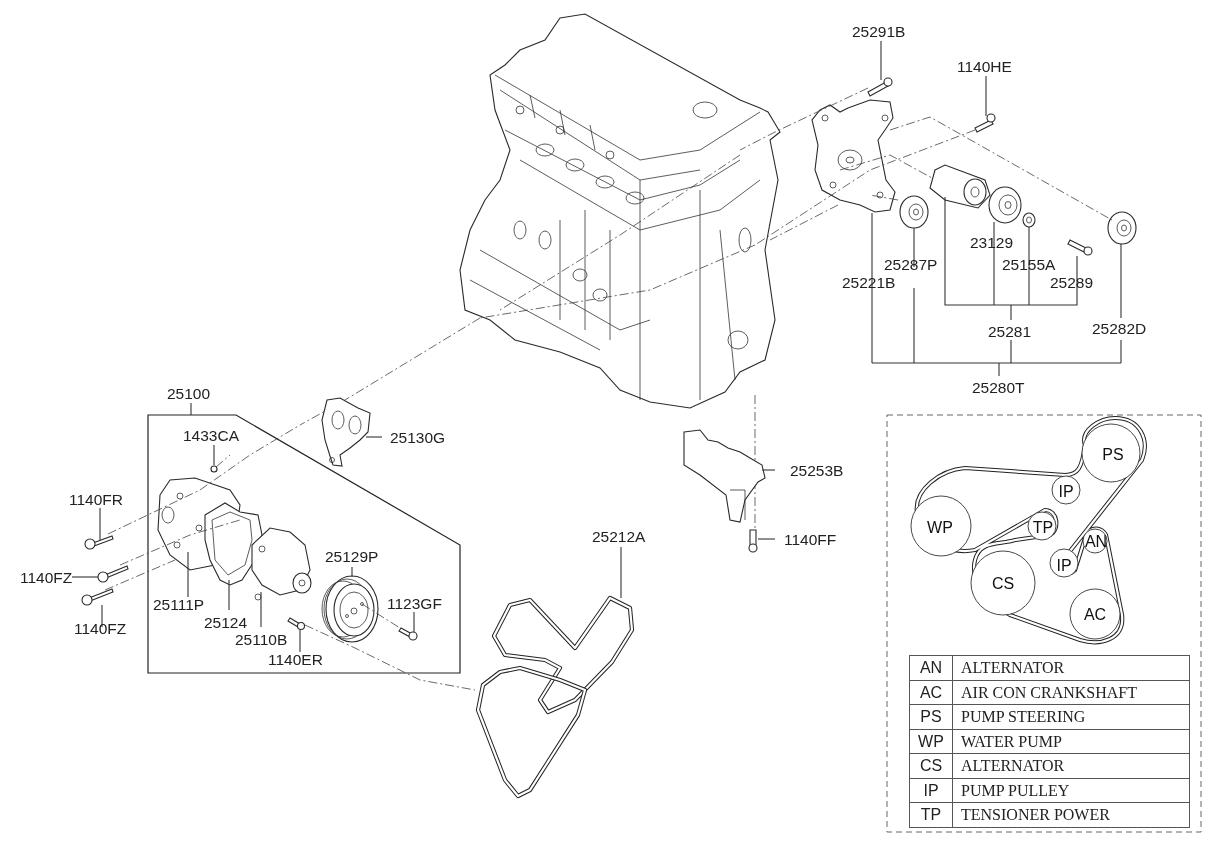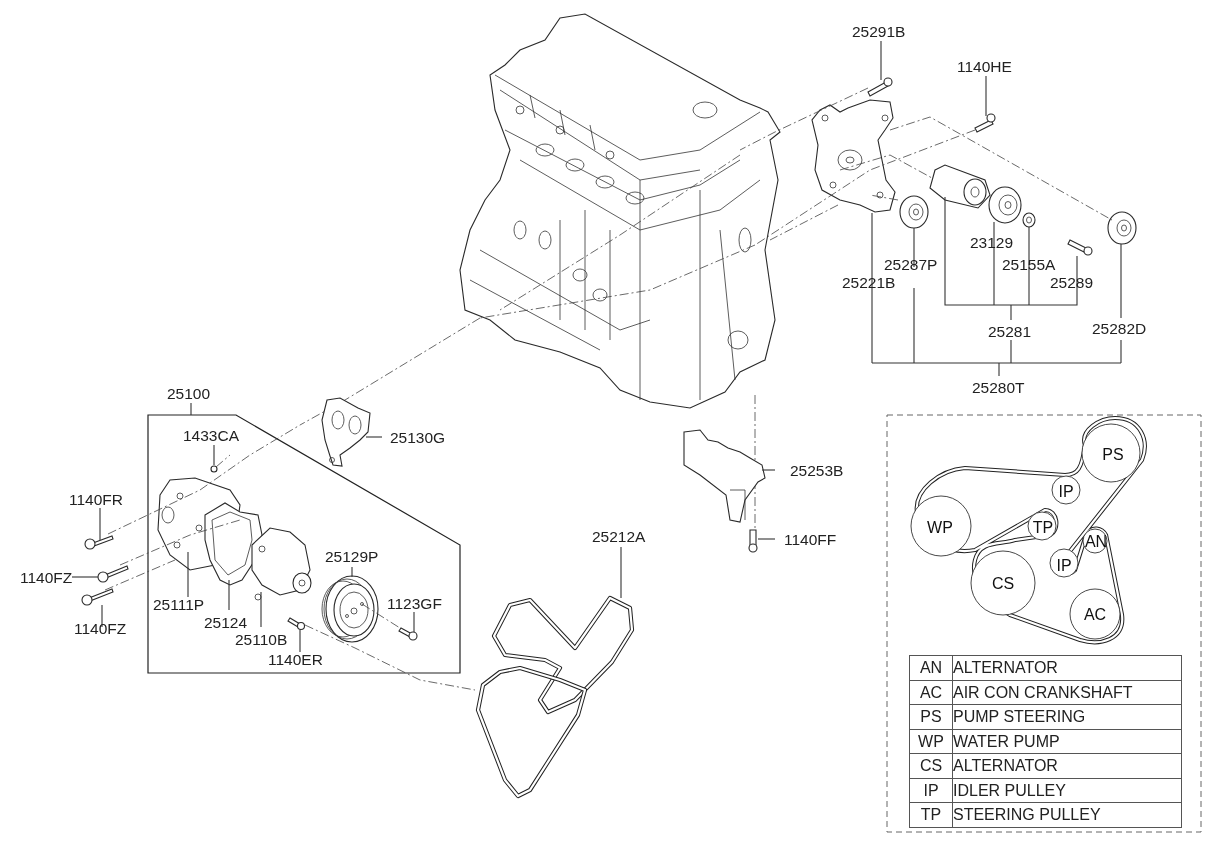--- a/index.html
+++ b/index.html
@@ -15,21 +15,21 @@
   .dash-frame { fill: none; stroke: #666; stroke-width: 1; stroke-dasharray: 6 4; }
   .pulley { fill: #fff; stroke: #333; stroke-width: 0.9; }
   .belt { fill: none; stroke: #222; stroke-width: 4.2; stroke-linejoin: round; }
   .belt-in { fill: none; stroke: #fff; stroke-width: 2.2; stroke-linejoin: round; }
   .pul-lbl { font-family: "Liberation Sans", sans-serif; font-size: 16px; fill: #111; text-anchor: middle; dominant-baseline: central; }
 
   #legend-table { position: absolute; left: 909px; top: 655px; border-collapse: collapse;
                   font-family: "Liberation Sans", sans-serif; font-size: 16px; color: #222; }
   #legend-table td { border: 1px solid #555; height: 23.5px; padding: 0; line-height: 23px; }
   #legend-table td.code { width: 42px; text-align: center; }
-  #legend-table td.desc { width: 228px; padding-left: 0; }
+  #legend-table td.desc { width: 228px; padding-left: 8px; font-family: Liberation Serif, serif; }
 </style>
 </head>
 <body>
 
 <svg id="diagram" width="1222" height="848" viewBox="0 0 1222 848" xmlns="http://www.w3.org/2000/svg">
 
   <g>
     <path class="part" d="M560,18 L585,14 L740,100 L760,108 L768,112 L780,132 L770,140 L778,180 L765,250 L775,320 L765,360 L740,372 L725,392 L690,408 L650,402 L620,390 L600,368 L560,352 L515,340 L490,320 L465,310 L460,270 L470,230 L485,200 L500,180 L510,150 L495,110 L490,75 L505,65 L520,50 L545,40 Z"></path>
     <path class="thin" d="M495,75 L640,160 L700,150 L760,112"></path>
     <path class="thin" d="M500,90 L640,180 L700,170"></path>
@@ -288,20 +288,20 @@
     <tr>
       <td class="code">WP</td>
       <td class="desc">WATER PUMP</td>
     </tr>
     <tr>
       <td class="code">CS</td>
       <td class="desc">ALTERNATOR</td>
     </tr>
     <tr>
       <td class="code">IP</td>
-      <td class="desc">IDLER PULLEY</td>
+      <td class="desc">PUMP PULLEY</td>
     </tr>
     <tr>
       <td class="code">TP</td>
-      <td class="desc">STEERING PULLEY</td>
+      <td class="desc">TENSIONER POWER</td>
     </tr>
   </tbody>
 </table>
 
 </body></html>

